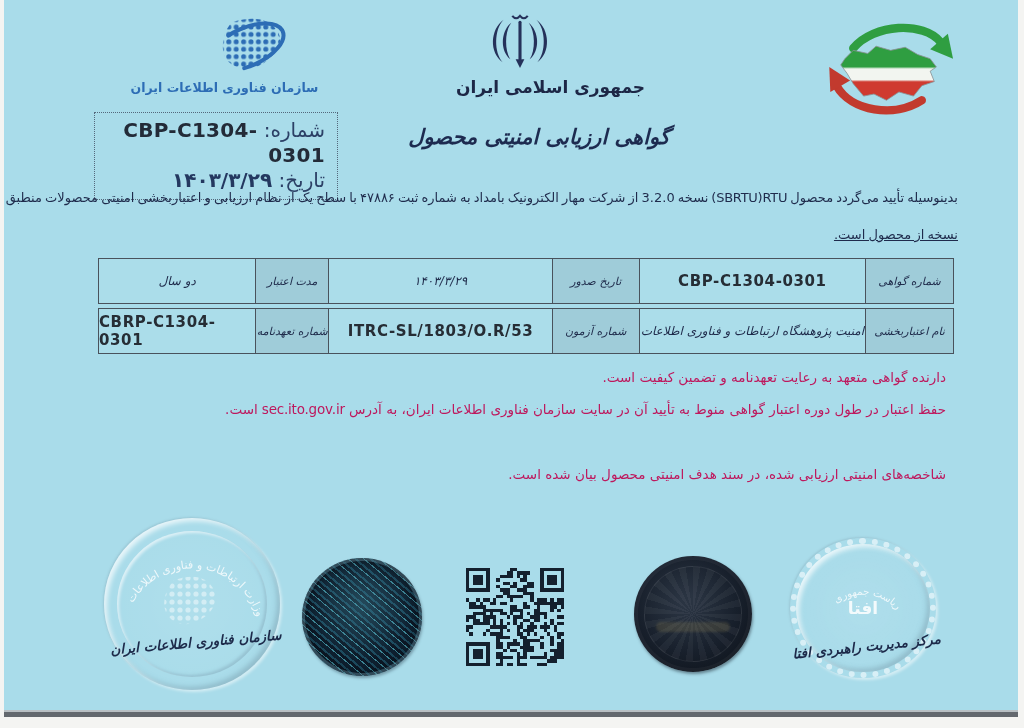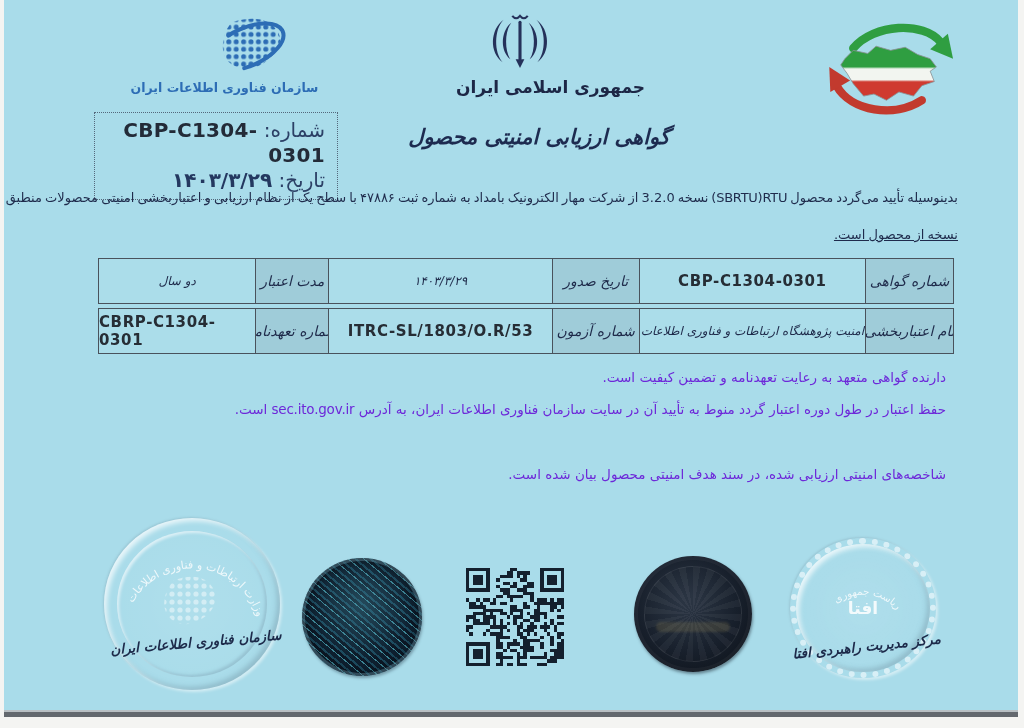--- a/index.html
+++ b/index.html
@@ -35,29 +35,29 @@
   .body-line-1{top:190px;}
   .body-line-2{top:227px;text-decoration:underline;}
 
   
   .cert-table{position:absolute;left:94px;top:258px;width:856px;direction:rtl;}
   .t-row{display:flex;flex-direction:row;height:46px;border:1px solid #49525c;box-sizing:border-box;
          margin-bottom:4px;background:rgba(255,255,255,0.03);}
   .t-cell{display:flex;align-items:center;justify-content:center;box-sizing:border-box;
           border-left:1px solid #49525c;height:100%;overflow:hidden;}
   .t-cell:last-child{border-left:none;}
-  .t-label{background:rgba(120,150,165,.24);font-size:14px;font-style:italic;color:#1e2a4a;
+  .t-label{background:rgba(120,150,165,.24);font-size:11px;font-style:italic;color:#1e2a4a;
            white-space:nowrap;}
   .t-value-latin{font-weight:bold;font-size:15px;color:#262d35;letter-spacing:.6px;direction:ltr;}
   .t-value-fa{font-size:12px;color:#1e2a4a;font-style:italic;white-space:nowrap;}
   .w-lab1{width:89px;} .w-val1{width:229px;} .w-lab2{width:88px;}
   .w-val2{width:226px;} .w-lab3{width:74px;} .w-val3{width:158px;}
 
   
-  .note-line{position:absolute;right:72px;direction:rtl;white-space:nowrap;color:#6d28d9;
+  .note-line{position:absolute;right:72px;direction:rtl;white-space:nowrap;color:#be185d;
              font-size:13.5px;letter-spacing:-0.2px;}
   .note-0{top:369px;} .note-1{top:401px;} .note-2{top:434px;} .note-3{top:466px;}
 
   
   .emboss{position:absolute;border-radius:50%;
           box-shadow:inset 3px 3px 5px rgba(255,255,255,.75),inset -3px -3px 5px rgba(122,158,174,.5),
                      2px 2px 3px rgba(255,255,255,.5),-1px -1px 2px rgba(128,163,178,.35);
           background:radial-gradient(circle,rgba(255,255,255,.08),rgba(255,255,255,0) 70%);}
   .left-seal{left:100px;top:518px;width:176px;height:172px;}
   .right-seal{left:786px;top:538px;width:146px;height:140px;border:6px dotted rgba(255,255,255,.55);
@@ -169,21 +169,21 @@
       <div class="t-cell t-label w-lab1">نام اعتباربخشی</div>
       <div class="t-cell t-value-fa w-val1">امنیت پژوهشگاه ارتباطات و فناوری اطلاعات</div>
       <div class="t-cell t-label w-lab2">شماره آزمون</div>
       <div class="t-cell t-value-latin w-val2">ITRC-SL/1803/O.R/53</div>
       <div class="t-cell t-label w-lab3">شماره تعهدنامه</div>
       <div class="t-cell t-value-latin w-val3">CBRP-C1304-0301</div>
     </div>
   </div>
 
   <div class="note-line note-0">دارنده گواهی متعهد به رعایت تعهدنامه و تضمین کیفیت است.</div>
-  <div class="note-line note-1">حفظ اعتبار در طول دوره اعتبار گردد منوط به تأیید آن در سایت سازمان فناوری اطلاعات ایران، به آدرس sec.ito.gov.ir است.</div>
+  <div class="note-line note-1">حفظ اعتبار در طول دوره اعتبار گواهی منوط به تأیید آن در سایت سازمان فناوری اطلاعات ایران، به آدرس sec.ito.gov.ir است.</div>
   <div class="note-line note-3">شاخصه‌های امنیتی ارزیابی شده، در سند هدف امنیتی محصول بیان شده است.</div>
 
   <div class="emboss left-seal">
     <div class="emboss-inner"></div>
     <svg class="seal-svg" viewBox="0 0 176 172">
       <defs>
         <path id="arcTopL" d="M 22 102 A 68 68 0 0 1 154 102"></path>
         <pattern id="dotw" width="8" height="8" patternUnits="userSpaceOnUse">
           <circle cx="4" cy="4" r="2.6" fill="rgba(255,255,255,0.45)"></circle>
         </pattern>

